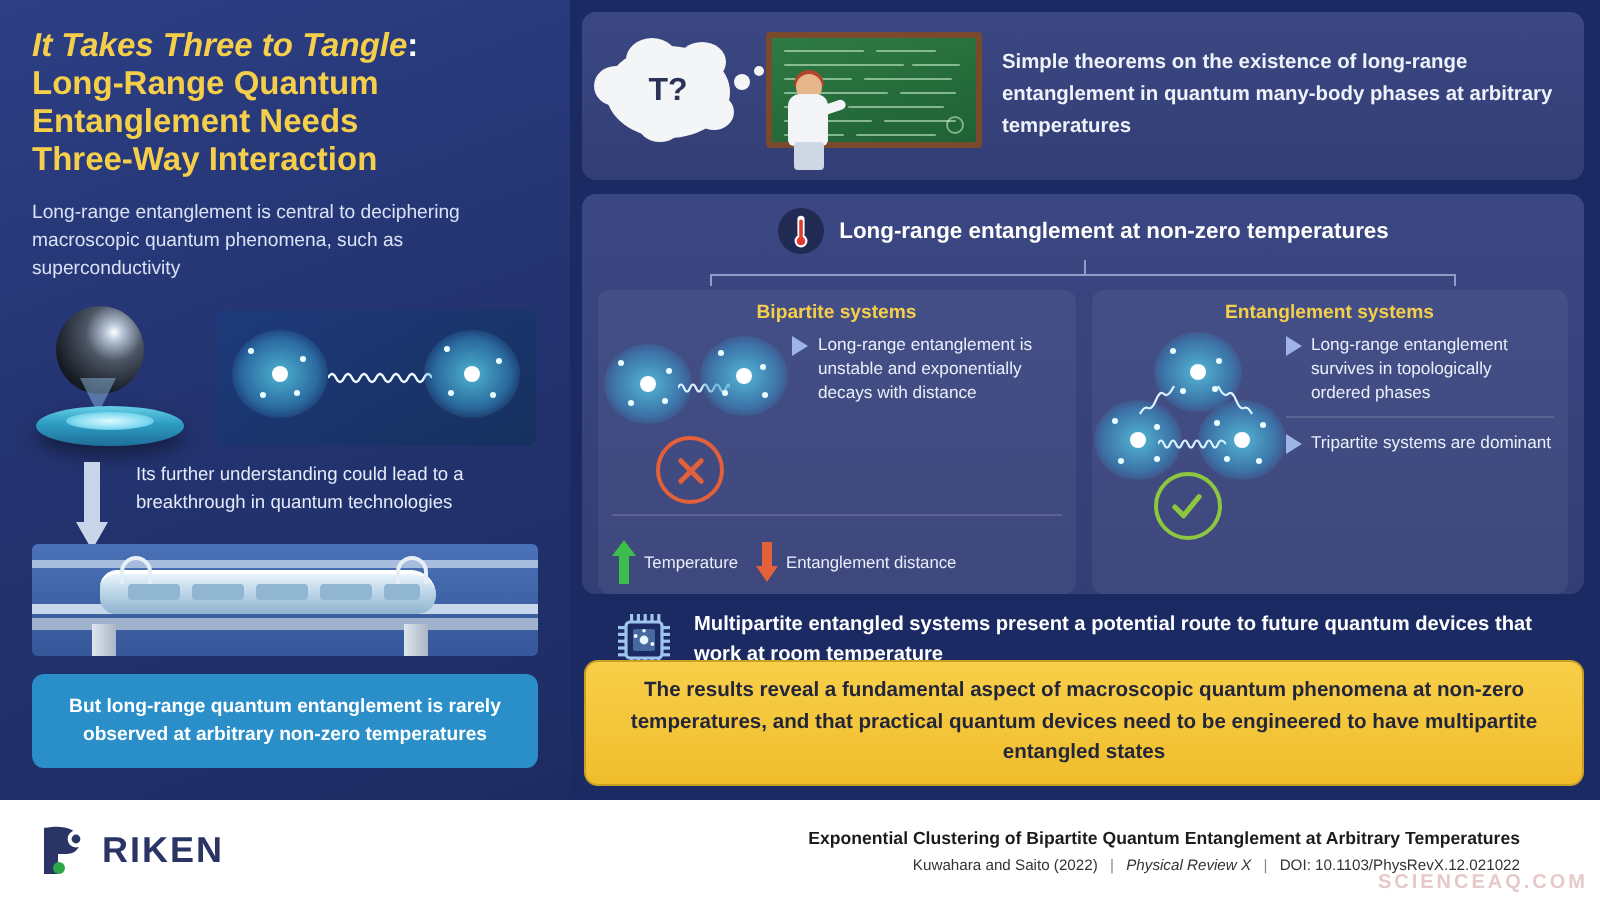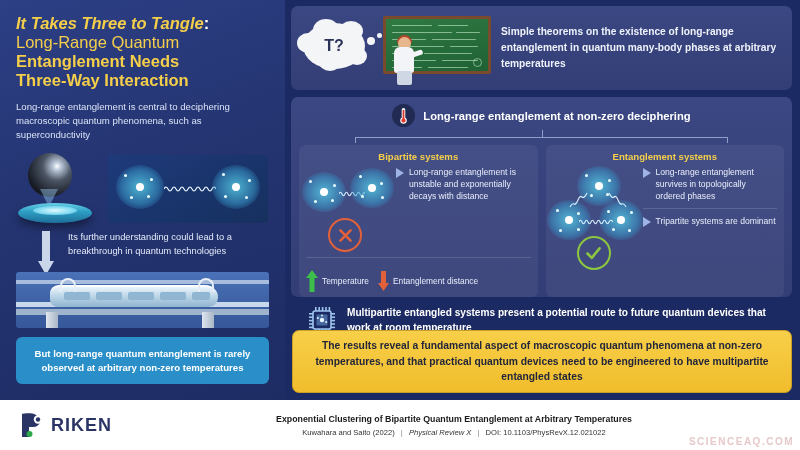--- a/index.html
+++ b/index.html
@@ -12,21 +12,21 @@
 
   
   .left-col {
     position:absolute; left:0; top:0; width:285px; height:400px;
     background:linear-gradient(160deg,#2d3f85 0%,#243471 45%,#1d2c63 100%);
     padding:14px 16px 0 16px;
   }
   .title { color:#f5cf4a; line-height:1.16; margin-bottom:9px; }
   .title .l1 { font-style:italic; font-weight:bold; font-size:16.5px; display:block; }
   .title .l1 .colon { font-style:normal; color:#ffffff; }
-  .title .l2 { font-weight:normal; font-size:16.5px; display:block; }
+  .title .l2 { font-weight:bold; font-size:16.5px; display:block; }
   .title .l3 { font-weight:bold; font-size:16.5px; display:block; }
   .title .l4 { font-weight:bold; font-size:16.5px; display:block; }
   .lead {
     color:#d9e2f5; font-size:9.6px; line-height:1.5; margin-bottom:10px;
     max-width:250px;
   }
 
   .hero { position:relative; width:252px; height:72px; margin-bottom:6px; }
   .magl-box {
     position:absolute; left:92px; top:2px; width:160px; height:68px;
@@ -193,21 +193,21 @@
   }
 
   
   .footer {
     position:absolute; left:0; top:400px; width:800px; height:50px; background:#ffffff;
     display:flex; align-items:center;
   }
   .logo { display:flex; align-items:center; gap:3px; margin-left:18px; width:150px; }
   .logo-mark { position:relative; width:30px; height:30px; }
   .logo-word { font-size:18px; font-weight:bold; letter-spacing:1px; color:#2a3566; }
-  .cite { flex:1; text-align:center; padding-right:60px; position:relative; }
+  .cite { flex:1; text-align:right; padding-right:40px; position:relative; }
   .cite-title { font-size:8.8px; font-weight:bold; color:#1b1b1b; margin-bottom:4px; }
   .cite-sub { font-size:7.6px; color:#333333; }
   .cite-sub .it { font-style:italic; }
   .cite-sub .sep { color:#888888; margin:0 4px; }
   .watermark {
     position:absolute; right:6px; bottom:-10px; font-size:10px; letter-spacing:1.5px;
     color:#e6c9c9; font-weight:bold;
   }
 </style>
 </head>
@@ -331,21 +331,21 @@
 
       <div class="mid-head">
         <div class="thermo-circle">
           <svg viewBox="0 0 14 20" width="13" height="18">
             <rect x="5" y="1" width="4" height="12" rx="2" fill="#ffffff"></rect>
             <circle cx="7" cy="15" r="3.6" fill="#ffffff"></circle>
             <rect x="6" y="3" width="2" height="11" rx="1" fill="#e03b2f"></rect>
             <circle cx="7" cy="15" r="2.4" fill="#e03b2f"></circle>
           </svg>
         </div>
-        <div class="mid-head-title">Long-range entanglement at non-zero deciphering</div>
+        <div class="mid-head-title">Long-range entanglement at non-zero temperatures</div>
       </div>
 
       <div class="connector">
         <div class="vtop"></div>
           <div class="hbar"></div>
           <div class="vl"></div>
           <div class="vr"></div>
       </div>
 
       <div class="two-cols">

